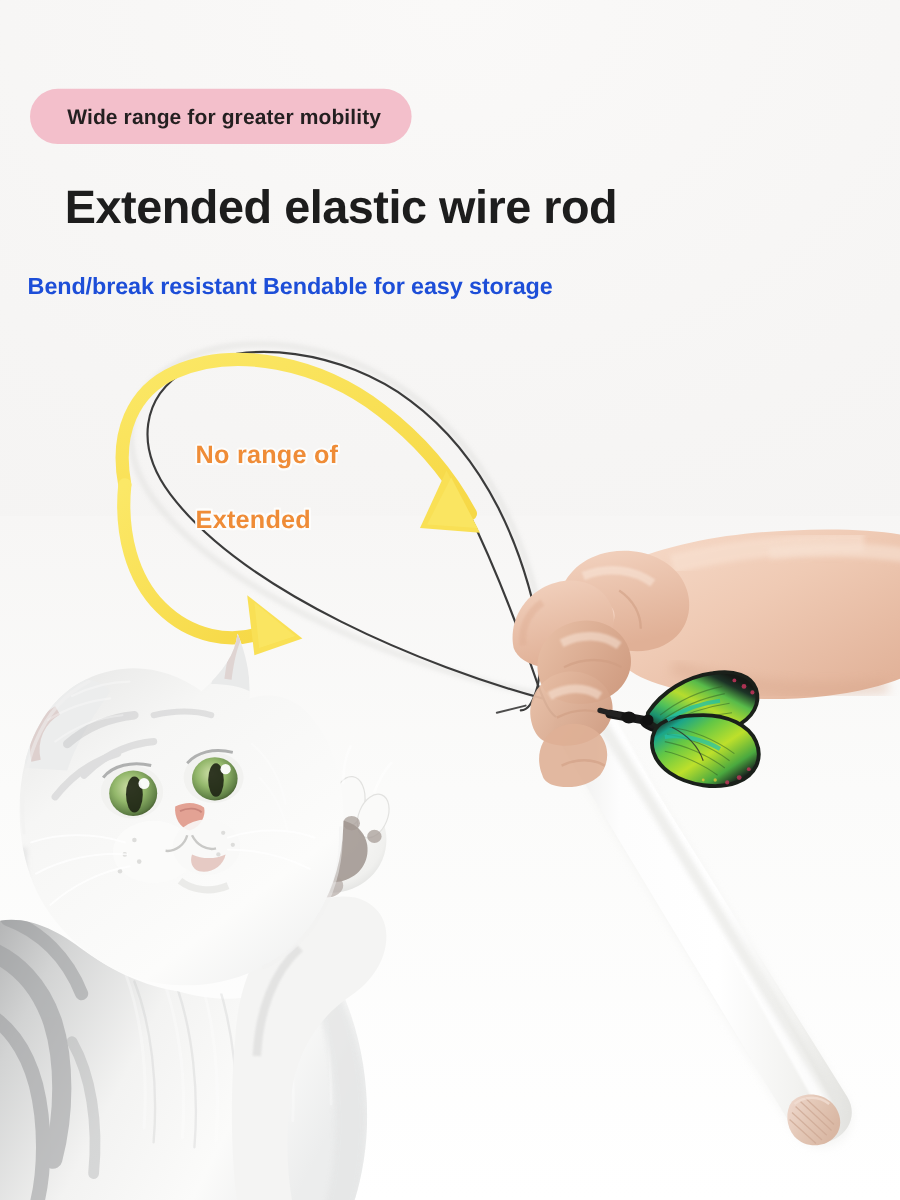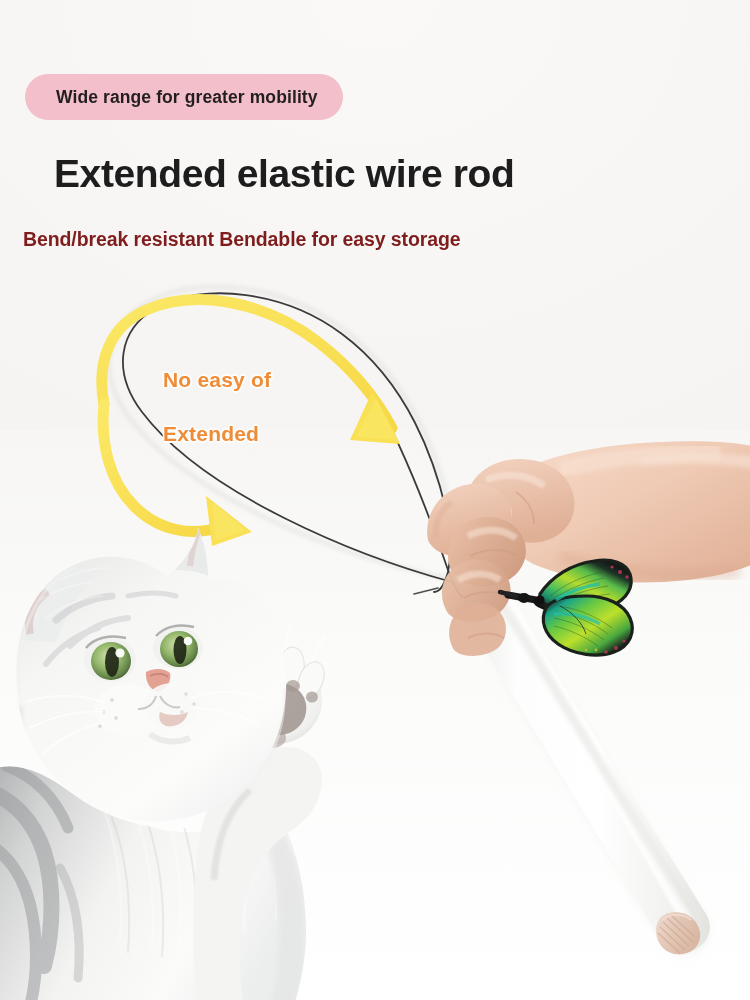--- a/index.html
+++ b/index.html
@@ -40,21 +40,21 @@
     letter-spacing:.1px; white-space:nowrap;
     transform:translateX(3px);
   }
   .headline{
     position:absolute; left:22px; top:152px;
     font-size:39px; font-weight:700; color:#1d1d1d;
     letter-spacing:-.4px; white-space:nowrap; z-index:40;margin-left:32px;
   }
   .subhead{
     position:absolute; left:23px; top:228px;
-    font-size:19.5px; font-weight:700; color:#7f1d1d;
+    font-size:19.5px; font-weight:700; color:#1d4ed8;
     letter-spacing:-.1px; white-space:nowrap; z-index:40;
   }
 
   
   .anno{
     position:absolute; z-index:45;
     font-size:21px; font-weight:700; color:#ef8c37;
     letter-spacing:.2px; white-space:nowrap;
     text-shadow:
       -1.4px -1.4px 0 #fdfdfc,  1.4px -1.4px 0 #fdfdfc,
@@ -518,16 +518,16 @@
   </svg>
 
   <div class="badge">
     <span class="badge-label">Wide range for greater mobility</span>
   </div>
 
   <div class="headline">Extended elastic wire rod</div>
 
   <div class="subhead">Bend/break resistant Bendable for easy storage</div>
 
-  <div class="anno anno-1">No easy of</div>
+  <div class="anno anno-1">No range of</div>
   <div class="anno anno-2">Extended</div>
 
 </div>
 
 </body></html>

